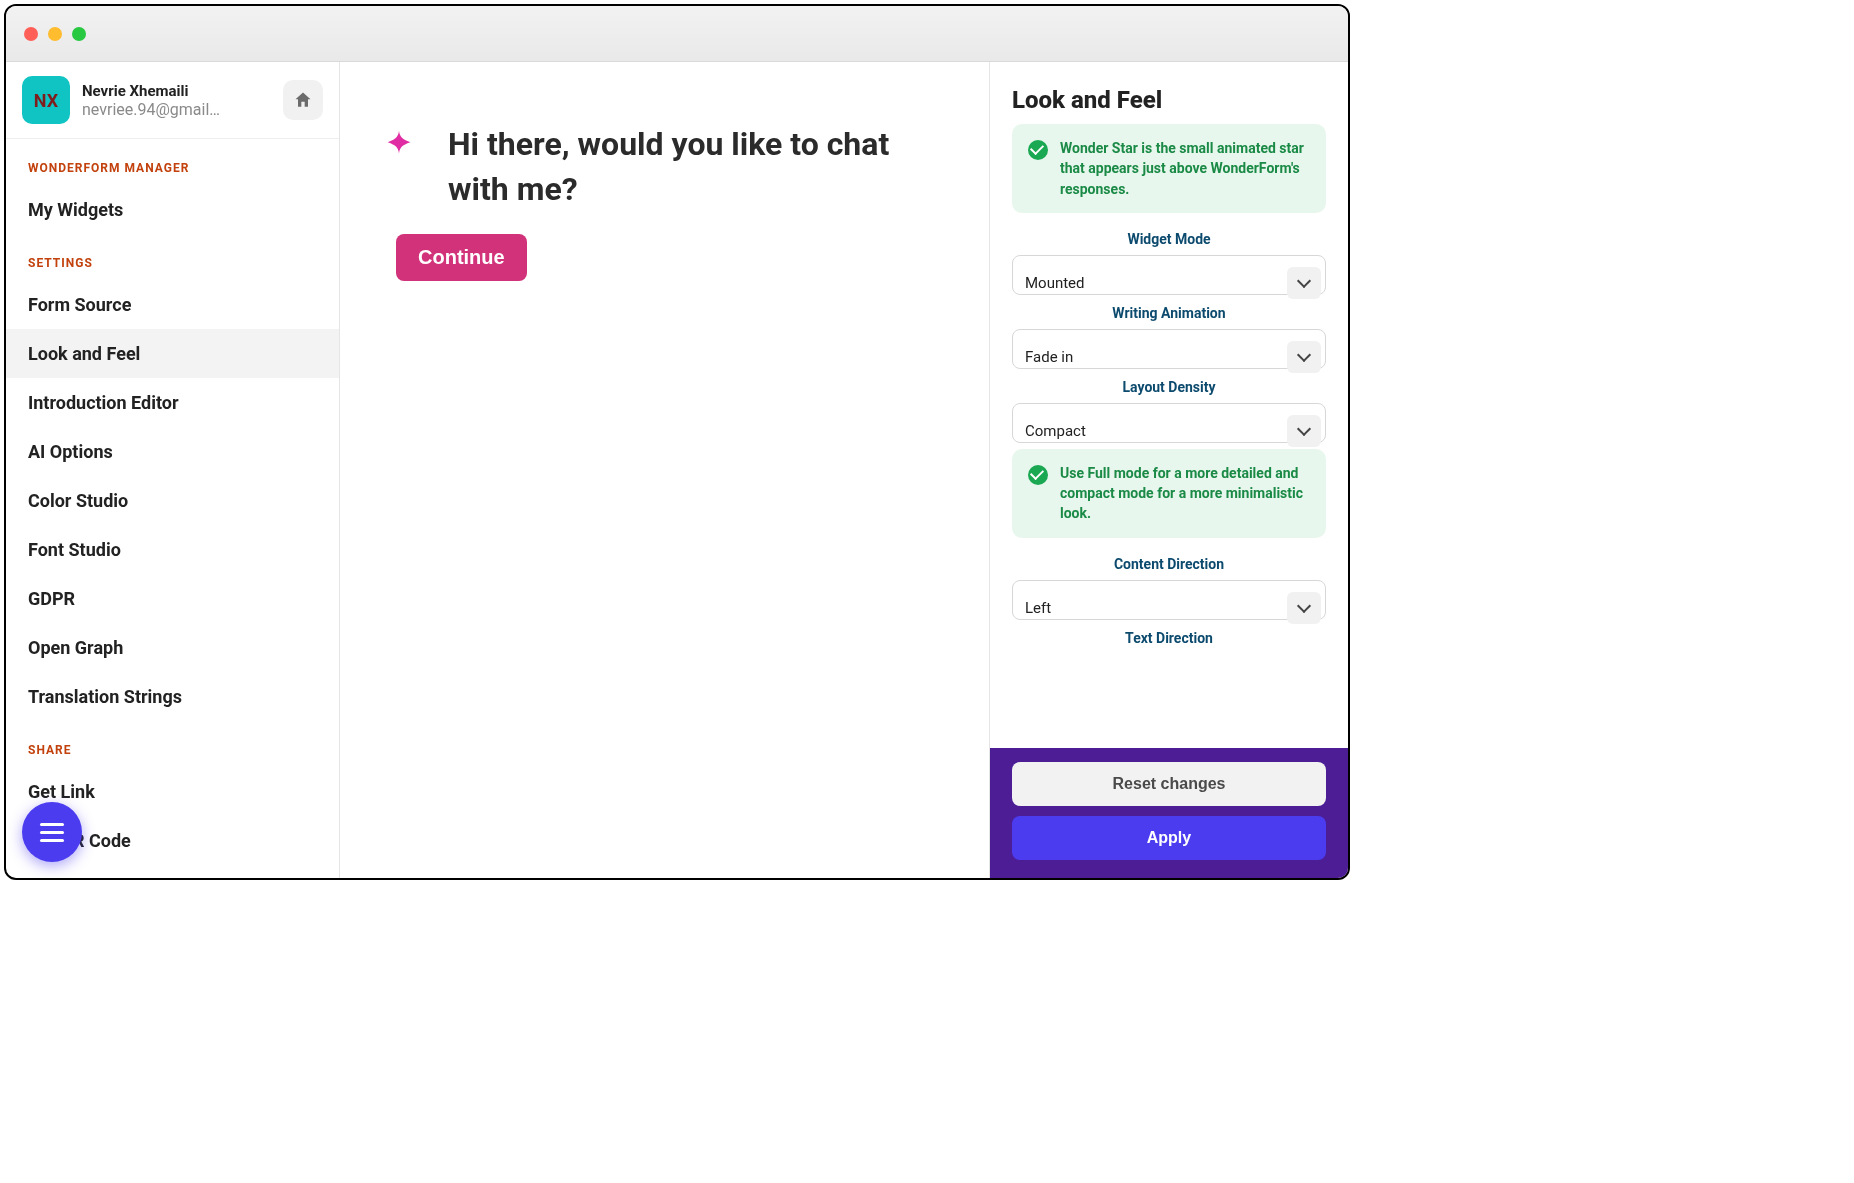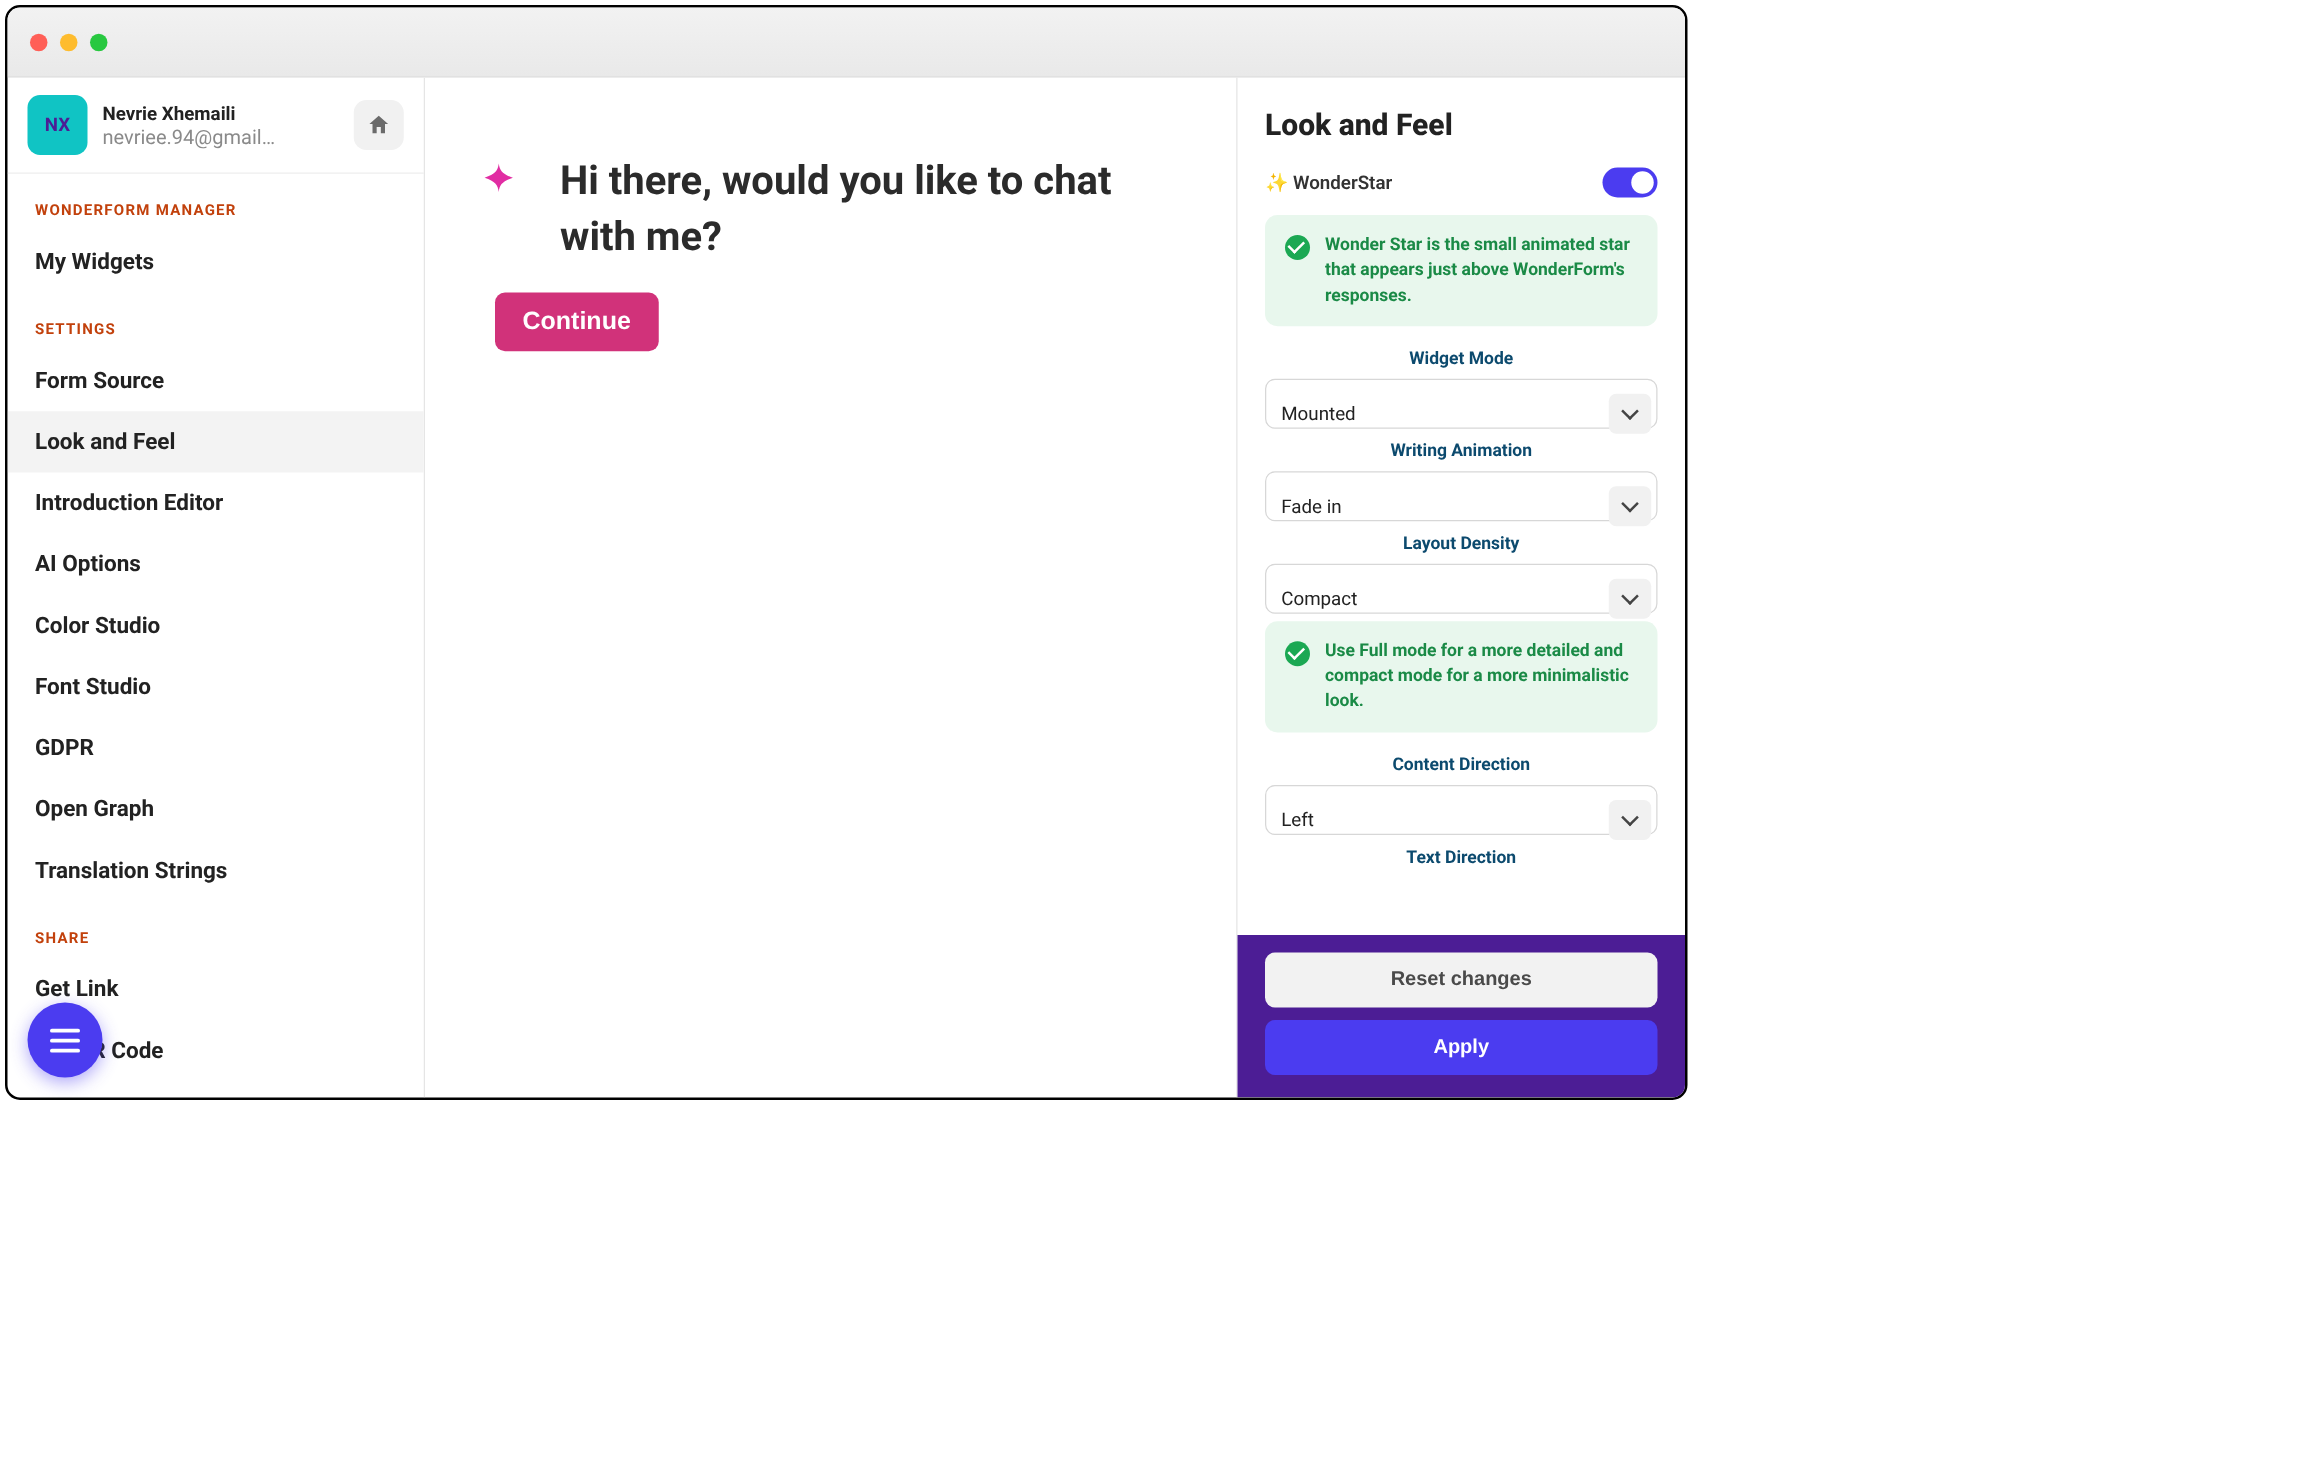--- a/index.html
+++ b/index.html
@@ -11,21 +11,21 @@
 .dot { width: 14px; height: 14px; border-radius: 50%; }
 .dot.red { background: #ff5f57; }
 .dot.yellow { background: #febc2e; }
 .dot.green { background: #28c840; }
 
 .content { flex: 1; display: flex; overflow: hidden; }
 
 
 .sidebar { width: 334px; border-right: 1px solid #e5e5e5; display: flex; flex-direction: column; position: relative; }
 .sb-header { display: flex; align-items: center; padding: 14px 16px; border-bottom: 1px solid #eee; gap: 12px; }
-.avatar { width: 48px; height: 48px; border-radius: 10px; background: #10c4c4; color: #4c1d95; font-weight: 700; font-size: 15px; display: flex; align-items: center; justify-content: center; }
+.avatar { width: 48px; height: 48px; border-radius: 10px; background: #10c4c4; color: #7f1d1d; font-weight: 700; font-size: 18px; display: flex; align-items: center; justify-content: center; }
 .userinfo { flex: 1; overflow: hidden; }
 .username { font-weight: 700; font-size: 15px; color: #222; }
 .useremail { font-size: 16px; color: #8a8a8a; white-space: nowrap; overflow: hidden; text-overflow: ellipsis; max-width: 140px; }
 .homebtn { width: 40px; height: 40px; border-radius: 10px; background: #f1f1f1; display: flex; align-items: center; justify-content: center; color: #6b6b6b; cursor: pointer; }
 .sb-scroll { flex: 1; overflow-y: auto; position: relative; }
 .sb-scroll::-webkit-scrollbar { width: 12px; }
 .sb-scroll::-webkit-scrollbar-track { background: #fafafa; }
 .sb-scroll::-webkit-scrollbar-thumb { background: #c7c7c7; border-radius: 6px; }
 .sb-section-title { font-size: 12px; font-weight: 700; letter-spacing: 1px; color: #c2410c; padding: 22px 22px 10px; text-transform: uppercase; }
 .sb-item { font-size: 18px; font-weight: 700; color: #222; padding: 14px 22px; cursor: pointer; }
@@ -136,26 +136,20 @@
           </svg>
         <div class="greet-text">Hi there, would you like to chat with me?</div>
       </div>
       <button class="continue-btn">Continue</button>
     </main>
 
     <section class="panel">
       <div class="panel-title">Look and Feel</div>
       <div class="panel-scroll">
 
-        <div class="row-toggle">
-          <div class="row-label">✨ WonderStar</div>
-          <div class="toggle">
-              <div class="knob"></div>
-            </div>
-        </div>
         <div class="infobox">
           <div class="check"></div>
           <div class="msg">Wonder Star is the small animated star that appears just above WonderForm's responses.</div>
         </div>
 
         <div class="field-label">Widget Mode</div>
         <div class="select">
           <span class="val">Mounted</span>
           <span class="chev-box">
               <span class="chev-down"></span>

